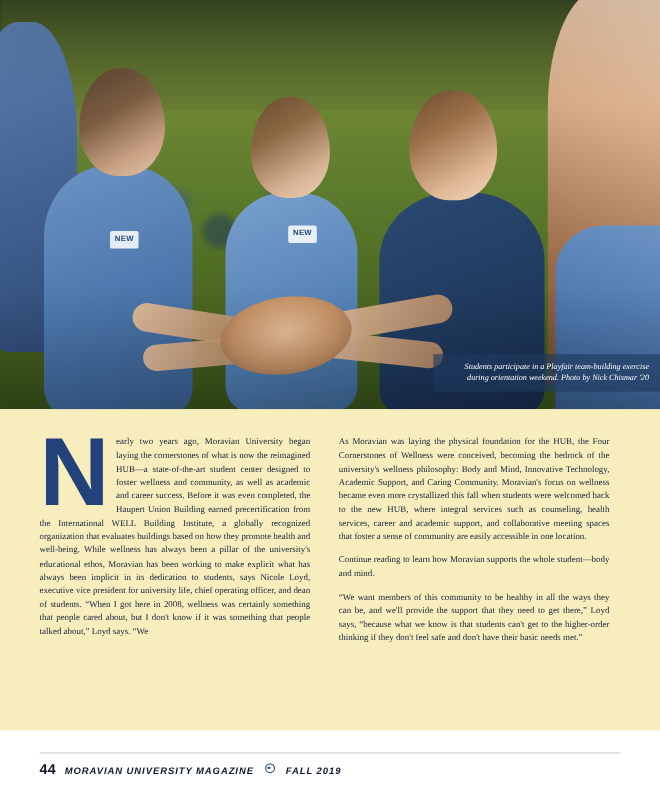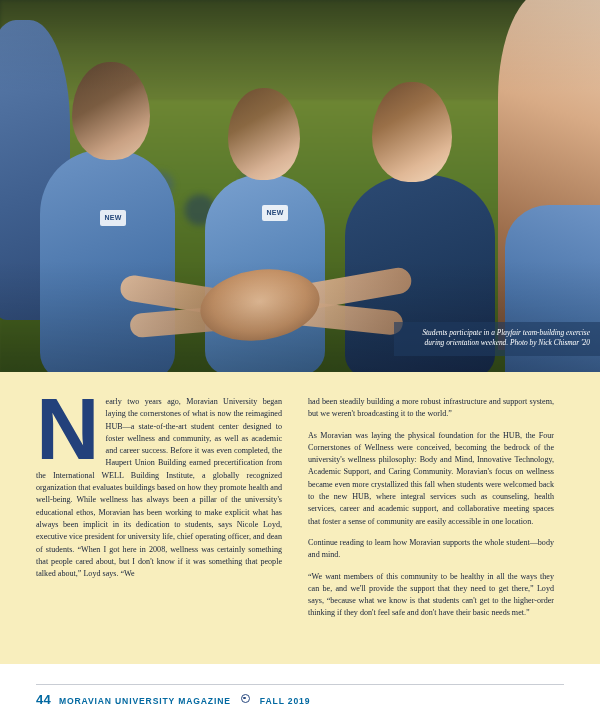--- a/index.html
+++ b/index.html
@@ -208,31 +208,32 @@
     background: #c9cdd4;
   }
   .footer {
     position: absolute;
     left: 36px;
     top: 692px;
     display: flex;
     align-items: baseline;
     gap: 8px;
     font-family: "Liberation Sans", sans-serif;
-    color: #0369a1;
+    color: #0f172a;
   }
   .folio {
     font-size: 13px;
     font-weight: bold;
     letter-spacing: .2px;
   }
   .footer-text {
     font-size: 8.6px;
     letter-spacing: .85px;
     font-weight: bold;
+    font-style: italic;
   }
   .footer-dot {
     display: inline-block;
     width: 7px; height: 7px;
     border: 1px solid #2a4a80;
     border-radius: 50%;
     position: relative;
     top: -1px;
     margin: 0 2px;
   }
@@ -278,21 +279,20 @@
 
     <div class="caption">Students participate in a Playfair team-building exercise during orientation weekend. Photo by Nick Chismar '20</div>
   </div>
 
   <div class="article">
     <div class="article-inner">
       <div class="col col-left">
         <p><span class="dropcap">N</span><span>early two years ago, Moravian University began laying the cornerstones of what is now the reimagined HUB—a state-of-the-art student center designed to foster wellness and community, as well as academic and career success. Before it was even completed, the Haupert Union Building earned precertification from the International WELL Building Institute, a globally recognized organization that evaluates buildings based on how they promote health and well-being. While wellness has always been a pillar of the university's educational ethos, Moravian has been working to make explicit what has always been implicit in its dedication to students, says Nicole Loyd, executive vice president for university life, chief operating officer, and dean of students. “When I got here in 2008, wellness was certainly something that people cared about, but I don't know if it was something that people talked about,” Loyd says. “We</span></p>
       </div>
       <div class="col col-right">
-        <p>had been steadily building a more robust infrastructure and support system, but we weren't broadcasting it to the world.”</p>
         <p>As Moravian was laying the physical foundation for the HUB, the Four Cornerstones of Wellness were conceived, becoming the bedrock of the university's wellness philosophy: Body and Mind, Innovative Technology, Academic Support, and Caring Community. Moravian's focus on wellness became even more crystallized this fall when students were welcomed back to the new HUB, where integral services such as counseling, health services, career and academic support, and collaborative meeting spaces that foster a sense of community are easily accessible in one location.</p>
         <p>Continue reading to learn how Moravian supports the whole student—body and mind.</p>
         <p>“We want members of this community to be healthy in all the ways they can be, and we'll provide the support that they need to get there,” Loyd says, “because what we know is that students can't get to the higher-order thinking if they don't feel safe and don't have their basic needs met.”</p>
       </div>
     </div>
   </div>
 
   <div class="footer-rule"></div>
   <div class="footer">
     <span class="folio">44</span>

